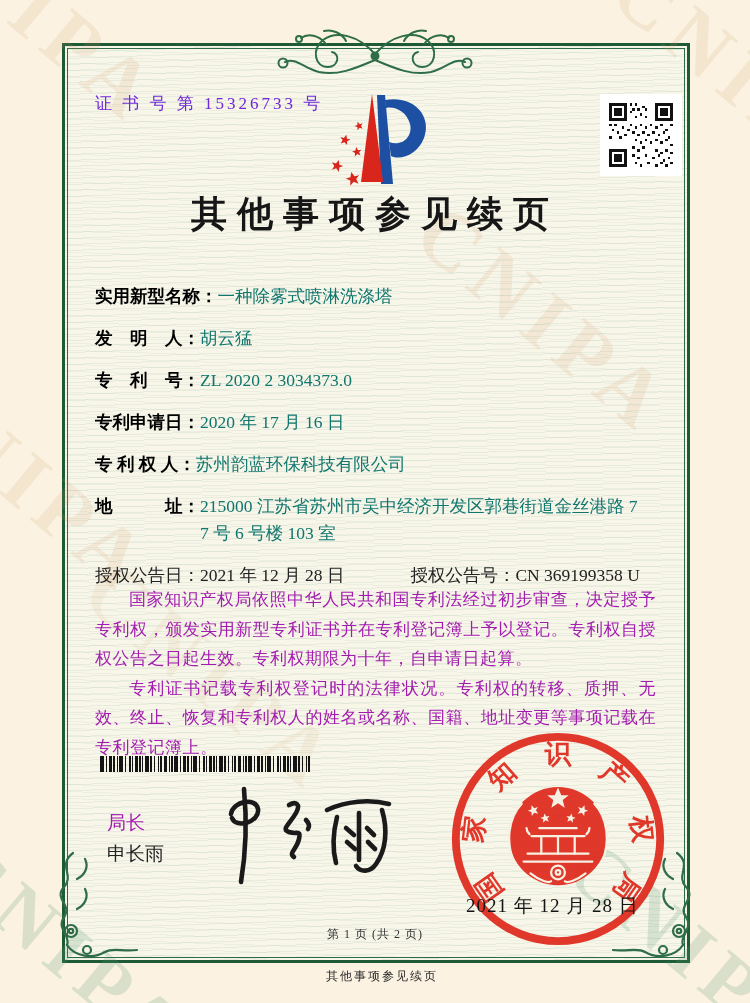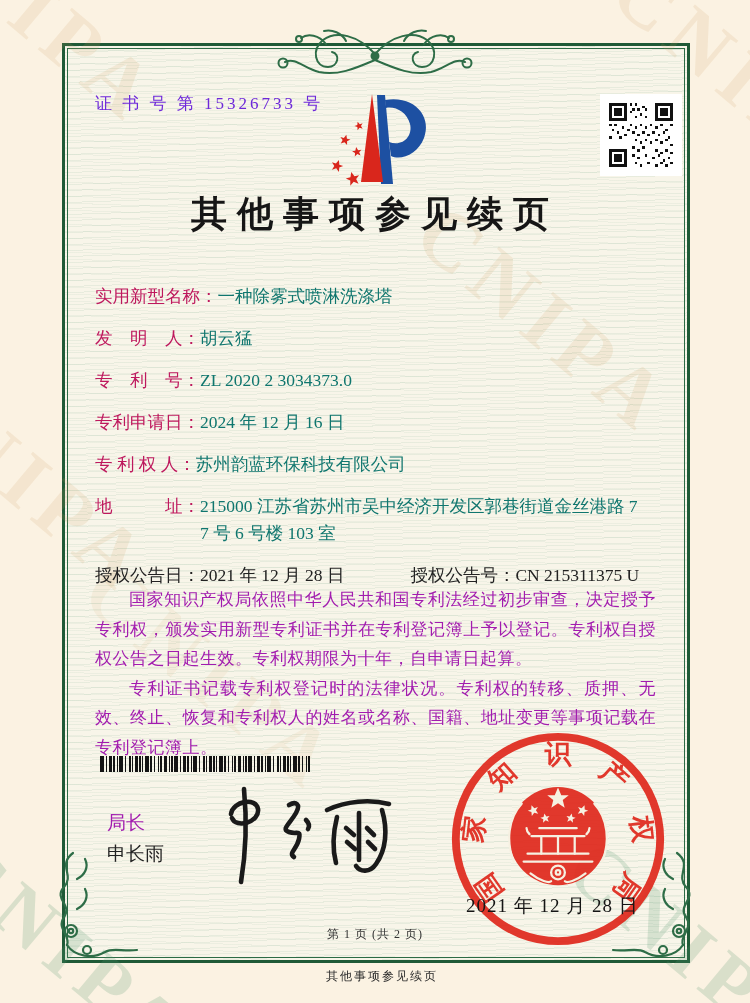--- a/index.html
+++ b/index.html
@@ -26,21 +26,21 @@
   }
   .frame-inner{position:absolute;inset:2px;border:1px solid #2c6b45;}
   .content{position:absolute;inset:0;z-index:2;}
   .cert-no{position:absolute;left:95px;top:92px;font-size:17px;letter-spacing:3px;color:#6d28d9;}
   .logo{position:absolute;left:314px;top:91px;width:120px;height:97px;}
   .qr{position:absolute;left:600px;top:94px;width:82px;height:82px;background:#fff;padding:4px;box-sizing:border-box;}
   .title{position:absolute;left:0;top:190px;width:100%;text-align:center;
     font-size:36px;font-weight:bold;letter-spacing:10px;color:#161616;}
   .fields{position:absolute;left:95px;top:283px;width:562px;font-size:17.5px;}
   .frow{display:flex;line-height:27px;margin-bottom:15px;}
-  .flabel{flex:none;white-space:pre;color:#be185d;}
+  .flabel{flex:none;white-space:pre;color:#000000;font-weight:bold;}
   .fvalue{flex:1;color:#0f766e;}
   .addr2{display:block;}
   .grant-gap{display:inline-block;width:66px;}
   .paras{position:absolute;left:95px;top:585px;width:561px;font-size:17px;line-height:29.5px;
     letter-spacing:0.5px;color:#a21caf;text-align:justify;}
   .paras p{margin:0;text-indent:2em;}
   .barcode{position:absolute;left:100px;top:756px;width:212px;height:16px;}
   .sig-title{position:absolute;left:107px;top:810px;font-size:19px;font-family:"Liberation Sans",sans-serif;color:#a21caf;}
   .sig-name{position:absolute;left:107px;top:841px;font-size:19px;font-family:"Liberation Sans",sans-serif;color:#222;}
   .signature{position:absolute;left:203px;top:776px;width:218px;height:112px;}
@@ -142,39 +142,39 @@
     <div class="frow">
       <span class="flabel">发　明　人：</span>
       <span class="fvalue">胡云猛</span>
     </div>
     <div class="frow">
       <span class="flabel">专　利　号：</span>
       <span class="fvalue">ZL 2020 2 3034373.0</span>
     </div>
     <div class="frow">
       <span class="flabel">专利申请日：</span>
-      <span class="fvalue">2024 年 12 月 16 日</span>
+      <span class="fvalue">2020 年 17 月 16 日</span>
     </div>
     <div class="frow">
       <span class="flabel">专 利 权 人：</span>
       <span class="fvalue">苏州韵蓝环保科技有限公司</span>
     </div>
     <div class="frow">
       <span class="flabel">地　　　址：</span>
       <span class="fvalue">
         <span class="addr1">215000 江苏省苏州市吴中经济开发区郭巷街道金丝港路 7</span>
         <span class="addr2">7 号 6 号楼 103 室</span>
       </span>
     </div>
     <div class="frow">
       <span>授权公告日：</span>
       <span>2021 年 12 月 28 日</span>
       <span class="grant-gap"></span>
       <span>授权公告号：</span>
-      <span>CN 215311375 U</span>
+      <span>CN 369199358 U</span>
     </div>
   </div>
 
   <div class="paras">
     <p>国家知识产权局依照中华人民共和国专利法经过初步审查，决定授予专利权，颁发实用新型专利证书并在专利登记簿上予以登记。专利权自授权公告之日起生效。专利权期限为十年，自申请日起算。</p>
     <p>专利证书记载专利权登记时的法律状况。专利权的转移、质押、无效、终止、恢复和专利权人的姓名或名称、国籍、地址变更等事项记载在专利登记簿上。</p>
   </div>
 
   <svg class="barcode" viewBox="0 0 212 16" preserveAspectRatio="none">
     <line x1="0" y1="8" x2="212" y2="8" stroke="#141414" stroke-width="16" stroke-dasharray="4 2 1 2 3 1 2 2 1 1 4 2 1 3 2 1 1 2 3 1 2 1 1 2 4 1 2 2 1 3 1 1 2 2 3 2 1 1 2 1"></line>

